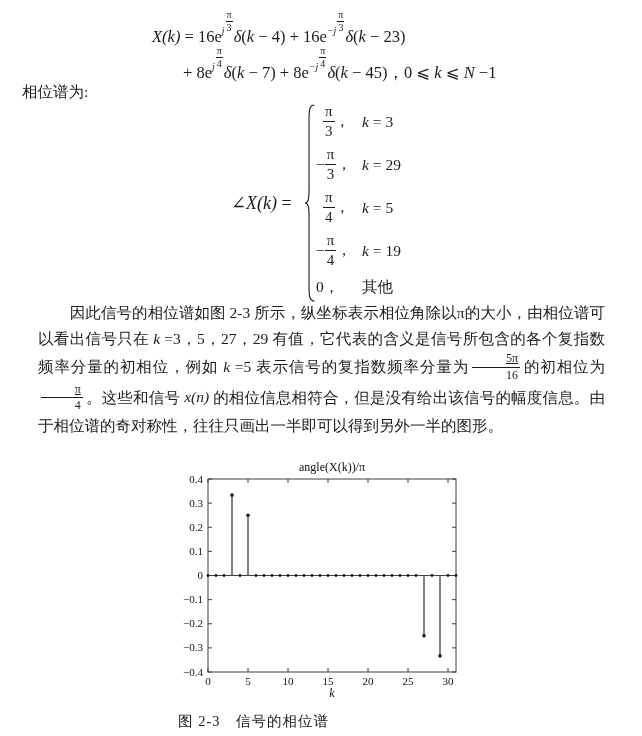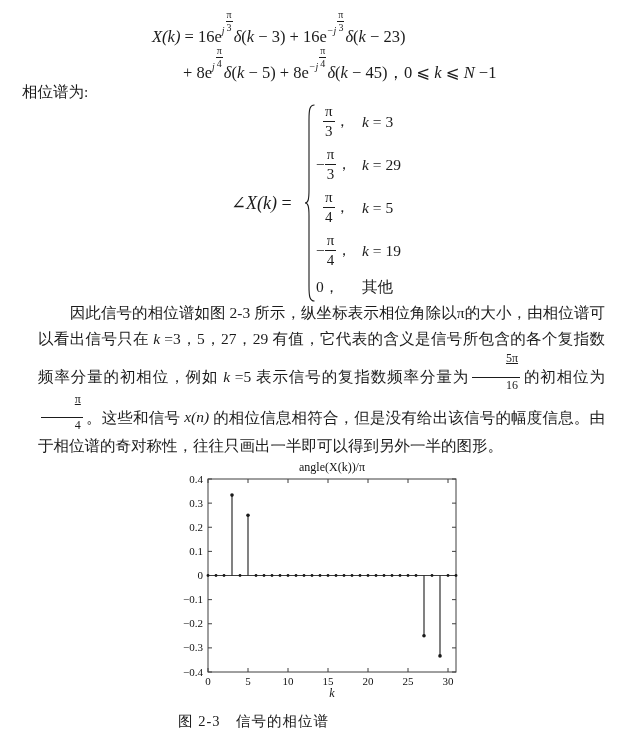--- a/index.html
+++ b/index.html
@@ -24,53 +24,53 @@
   .pw-row.last{height:30px;}
   .pw-val{width:34px;display:inline-flex;align-items:center;}
   .pw-sign{display:inline-block;width:9px;}
   .bfrac{display:inline-block;text-align:center;font-size:15px;line-height:1.12;}
   .bfn{display:block;border-bottom:1px solid currentColor;padding:0 2px 1px;}
   .bfd{display:block;padding-top:1px;}
   .pw-cond{margin-left:12px;white-space:nowrap;}
   
   .para{font-size:15.5px;line-height:26px;text-align:justify;text-indent:2.05em;}
   .ifrac{display:inline-block;text-align:center;font-size:12px;line-height:1.15;vertical-align:-7px;margin:0 3px;}
-  .ifn{display:block;border-bottom:1px solid currentColor;padding:0 2px 11px;text-decoration:underline;}
+  .ifn{display:block;border-bottom:1px solid currentColor;padding:0 2px 1px;text-decoration:underline;}
   .ifd{display:block;padding-top:1px;}
   
   #chart{width:320px;height:252px;}
   .caption{width:507px;text-align:center;font-size:14.5px;letter-spacing:1px;}
 </style>
 </head>
 <body>
 
 <div class="fline abs" style="left:152px;top:6px;">
   <span class="it">X(k)</span><span> = 16e</span><span class="exp">
       <span class="it">j</span>
       <span class="sfrac">
         <span class="sfn">π</span>
         <span class="sfd">3</span>
       </span>
-    </span><span class="it">δ</span><span>(</span><span class="it">k</span><span> − 3) + 16e</span><span class="exp">
+    </span><span class="it">δ</span><span>(</span><span class="it">k</span><span> − 4) + 16e</span><span class="exp">
       <span class="it">−j</span>
       <span class="sfrac">
         <span class="sfn">π</span>
         <span class="sfd">3</span>
       </span>
     </span><span class="it">δ</span><span>(</span><span class="it">k</span><span> − 23)</span>
 </div>
 
 <div class="fline abs" style="left:183px;top:42px;">
   <span>+ 8e</span><span class="exp">
       <span class="it">j</span>
       <span class="sfrac">
         <span class="sfn">π</span>
         <span class="sfd">4</span>
       </span>
-    </span><span class="it">δ</span><span>(</span><span class="it">k</span><span> − 5) + 8e</span><span class="exp">
+    </span><span class="it">δ</span><span>(</span><span class="it">k</span><span> − 7) + 8e</span><span class="exp">
       <span class="it">−j</span>
       <span class="sfrac">
         <span class="sfn">π</span>
         <span class="sfd">4</span>
       </span>
     </span><span class="it">δ</span><span>(</span><span class="it">k</span><span> − 45)，</span><span>0 ⩽ </span><span class="it">k</span><span> ⩽ </span><span class="it">N</span><span> −1</span>
 </div>
 
 <div class="zh-label abs" style="left:22px;top:82px;">相位谱为:</div>
 

